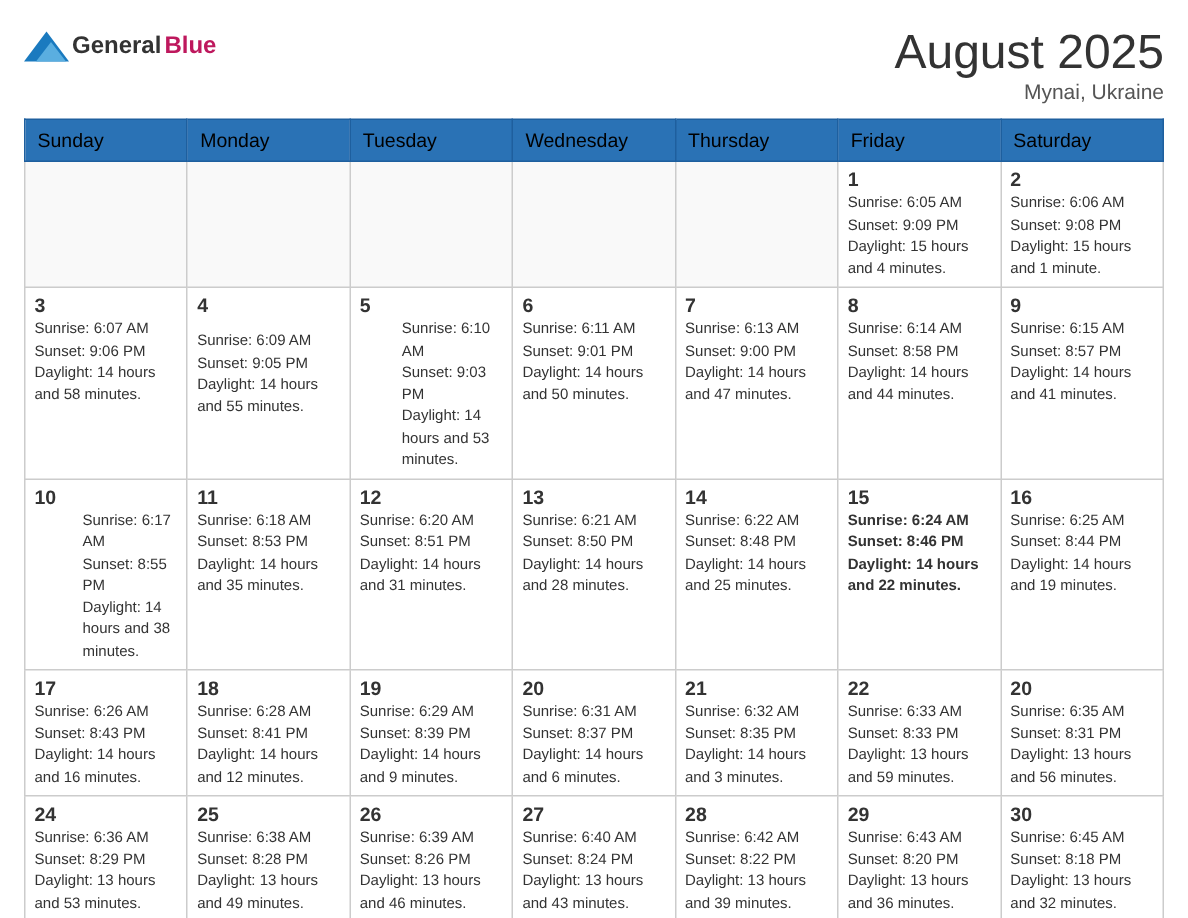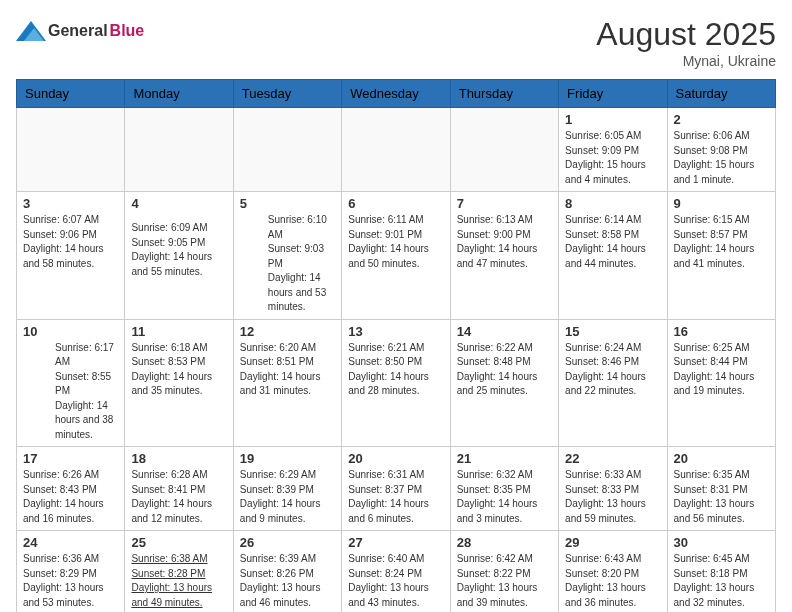--- a/index.html
+++ b/index.html
@@ -192,21 +192,21 @@
 Daylight: 14 hours and 28 minutes.</div>
         </td>
         <td>
           <span class="day-number">14</span>
           <div class="day-info" style="white-space: pre-line;">Sunrise: 6:22 AM
 Sunset: 8:48 PM
 Daylight: 14 hours and 25 minutes.</div>
         </td>
         <td>
           <span class="day-number">15</span>
-          <div class="day-info" style="white-space: pre-line;">Sunrise: 6:24 AM
+          <div class="day-info" style="white-space: pre-line; font-weight: bold;">Sunrise: 6:24 AM
 Sunset: 8:46 PM
 Daylight: 14 hours and 22 minutes.</div>
         </td>
         <td>
           <span class="day-number">16</span>
           <div class="day-info" style="white-space: pre-line;">Sunrise: 6:25 AM
 Sunset: 8:44 PM
 Daylight: 14 hours and 19 minutes.</div>
         </td>
       </tr>
@@ -256,21 +256,21 @@
       </tr>
       <tr>
         <td>
           <span class="day-number">24</span>
           <div class="day-info" style="white-space: pre-line;">Sunrise: 6:36 AM
 Sunset: 8:29 PM
 Daylight: 13 hours and 53 minutes.</div>
         </td>
         <td>
           <span class="day-number">25</span>
-          <div class="day-info" style="white-space: pre-line; text-decoration: underline;">Sunrise: 6:38 AM
+          <div class="day-info" style="white-space: pre-line;">Sunrise: 6:38 AM
 Sunset: 8:28 PM
 Daylight: 13 hours and 49 minutes.</div>
         </td>
         <td>
           <span class="day-number">26</span>
           <div class="day-info" style="white-space: pre-line;">Sunrise: 6:39 AM
 Sunset: 8:26 PM
 Daylight: 13 hours and 46 minutes.</div>
         </td>
         <td>

